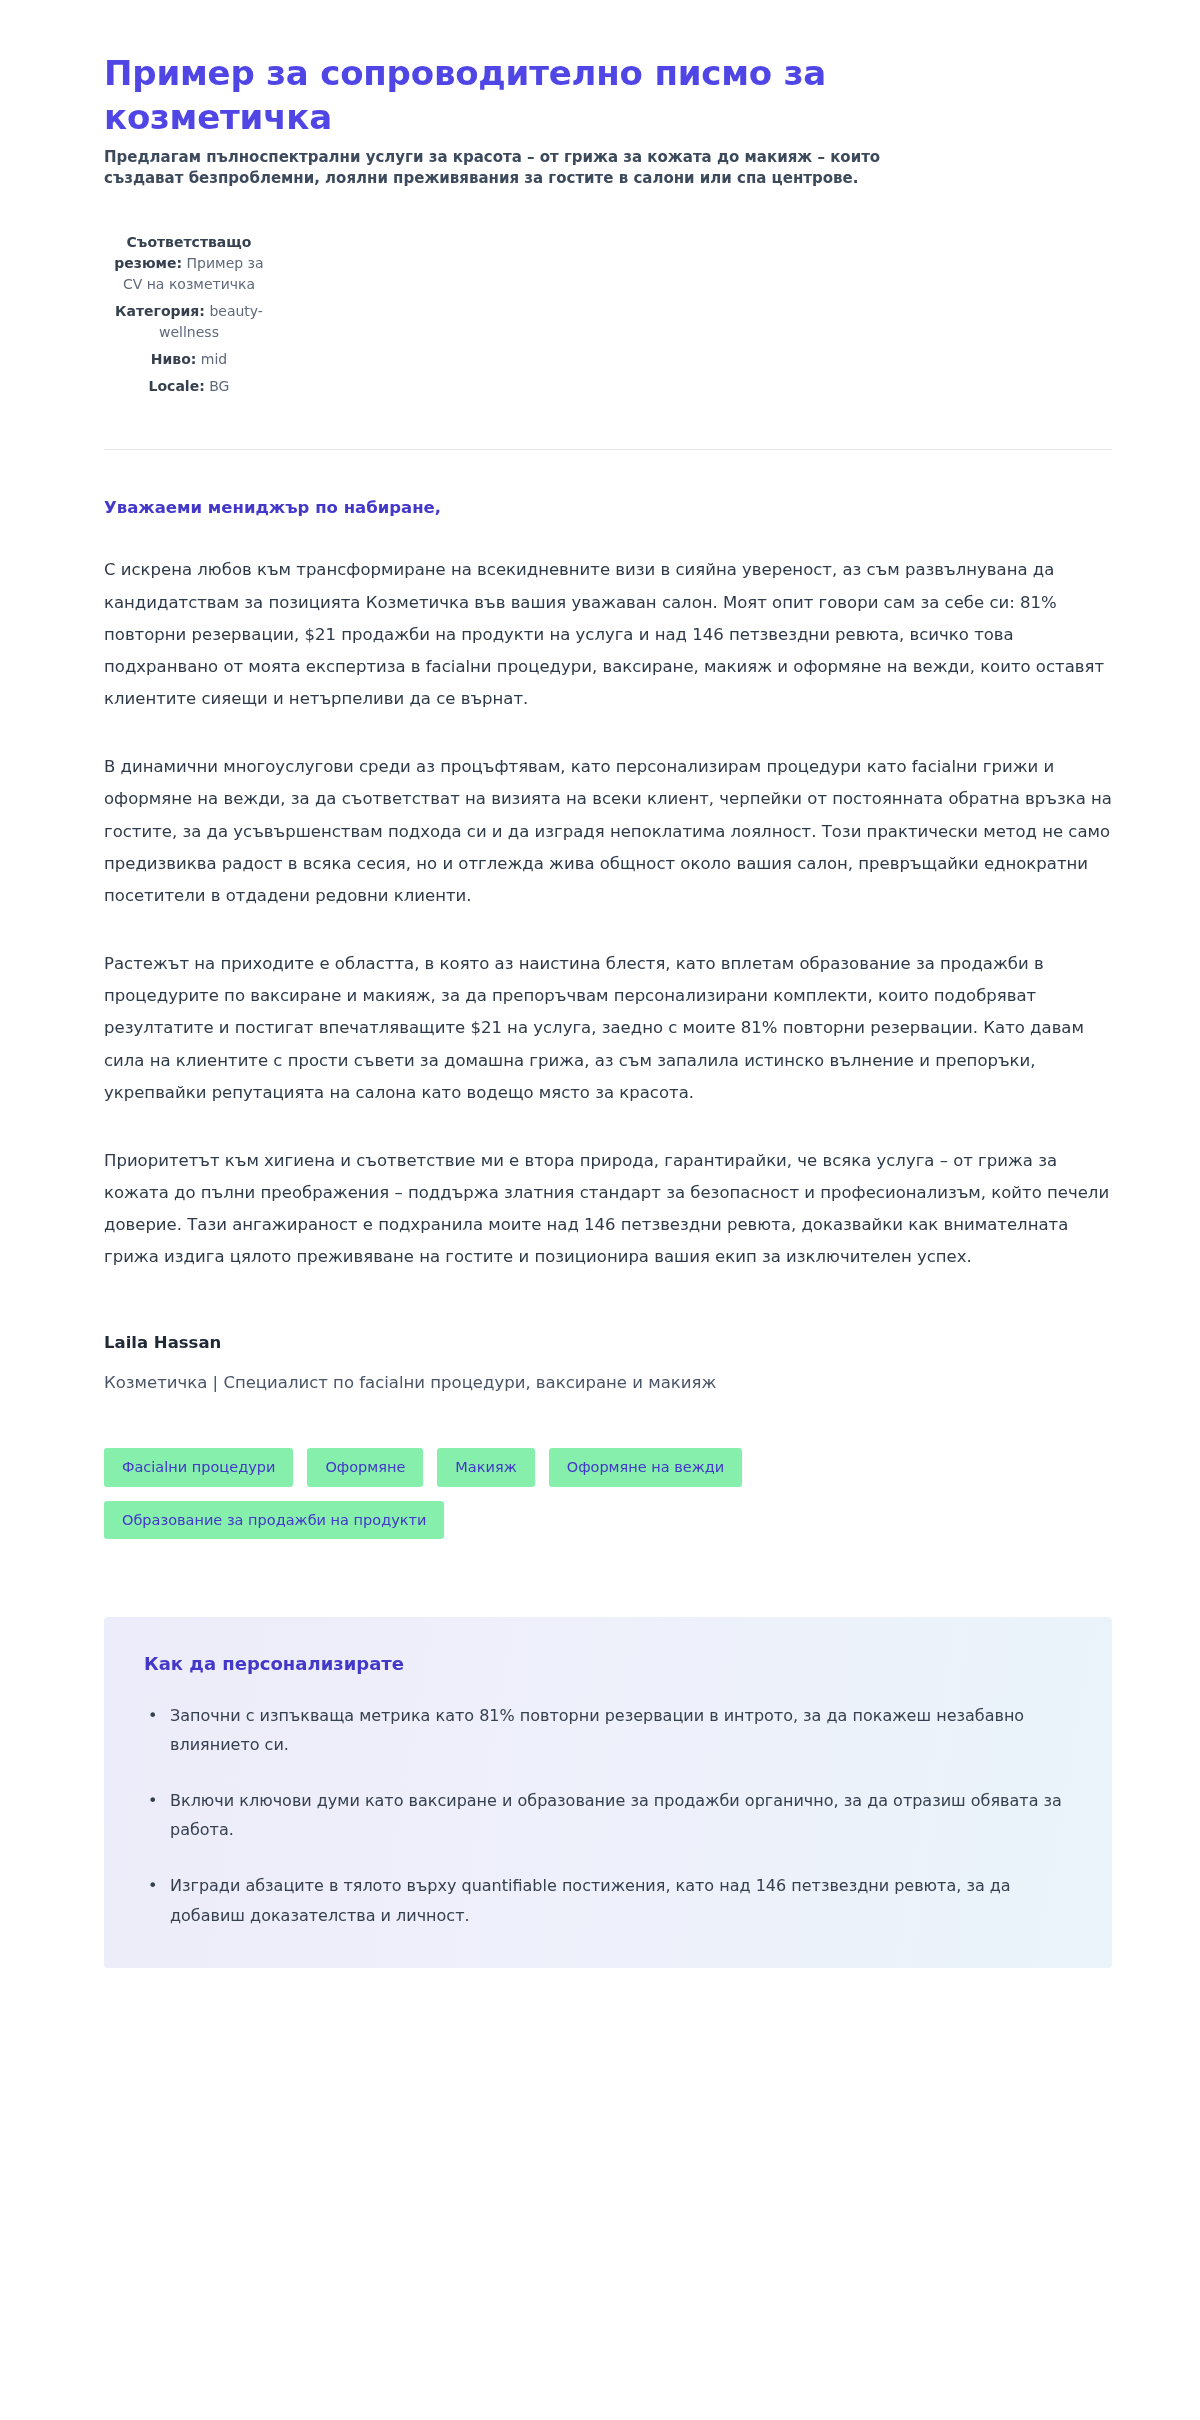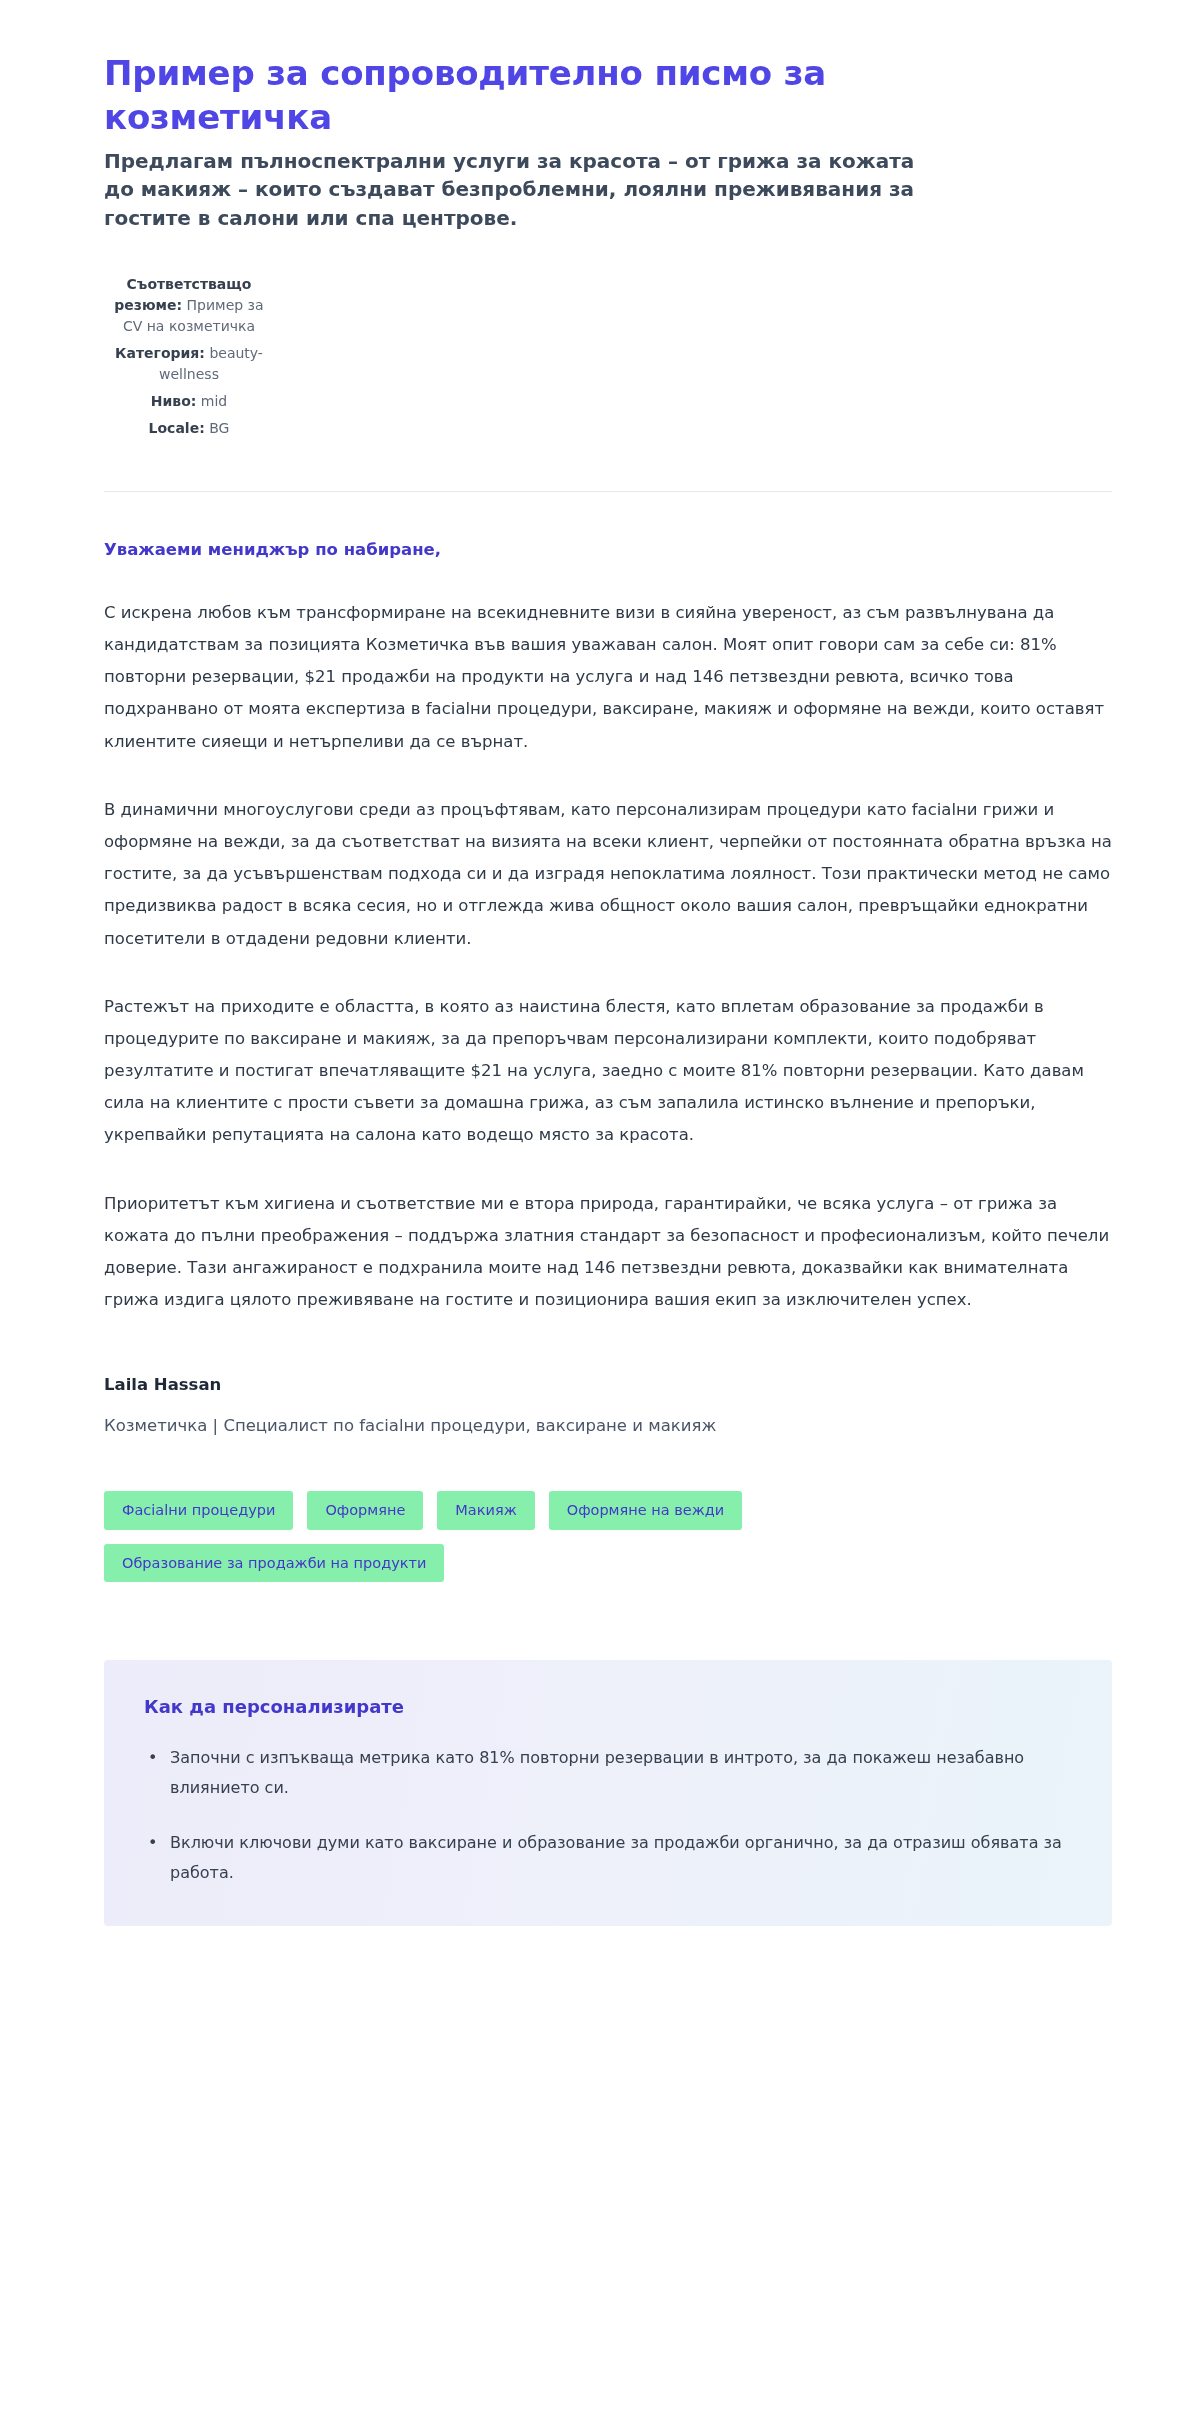--- a/index.html
+++ b/index.html
@@ -32,21 +32,21 @@
   .doc-title {
     margin: 0;
     font-size: 34px;
     line-height: 1.28;
     font-weight: 700;
     color: #4f46e5;
     letter-spacing: -0.2px;
   }
   .doc-subtitle {
     margin: 8px 0 0 0;
-    font-size: 20px;
+    font-size: 15px;
     line-height: 1.42;
     font-weight: 700;
     color: #3d4a5c;
   }
   .meta {
     flex: 0 0 auto;
     width: 170px;
     text-align: center;
     padding-top: 6px;
     font-size: 14px;
@@ -208,17 +208,18 @@
       <span class="tag">Макияж</span>
       <span class="tag">Оформяне на вежди</span>
       <span class="tag">Образование за продажби на продукти</span>
     </div>
 
     <div class="tips">
       <h2 class="tips-title">Как да персонализирате</h2>
       <ul class="tips-list">
         <li>Започни с изпъкваща метрика като 81% повторни резервации в интрото, за да покажеш незабавно влиянието си.</li>
         <li>Включи ключови думи като ваксиране и образование за продажби органично, за да отразиш обявата за работа.</li>
+        <li>Изгради абзаците в тялото върху quantifiable постижения, като над 146 петзвездни ревюта, за да добавиш доказателства и личност.</li>
       </ul>
     </div>
   </div>
 
 </div>
 
 </body></html>

